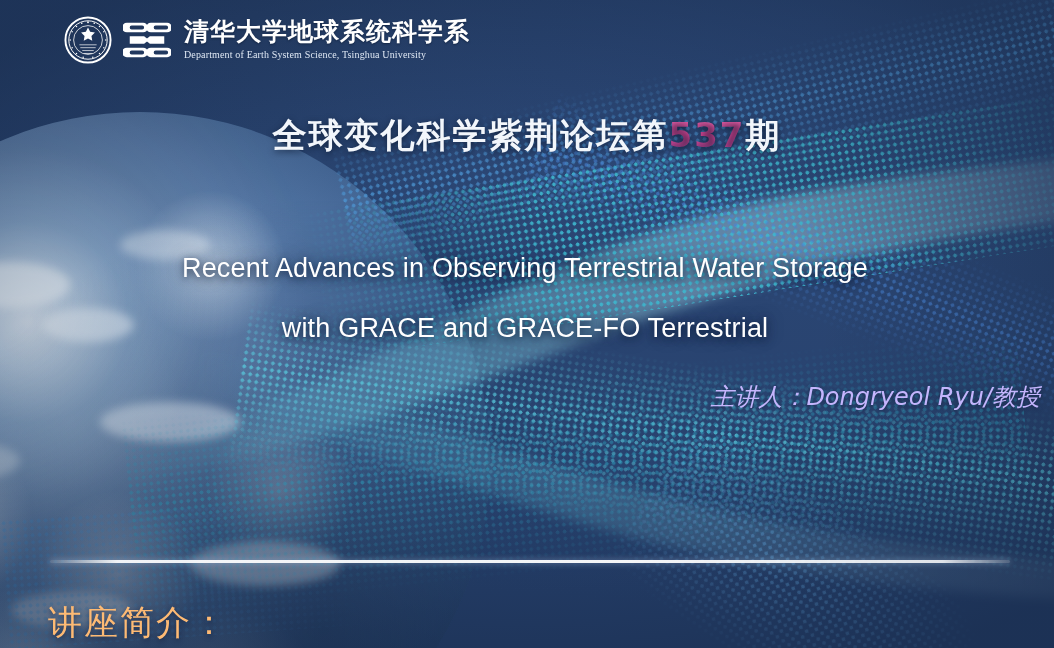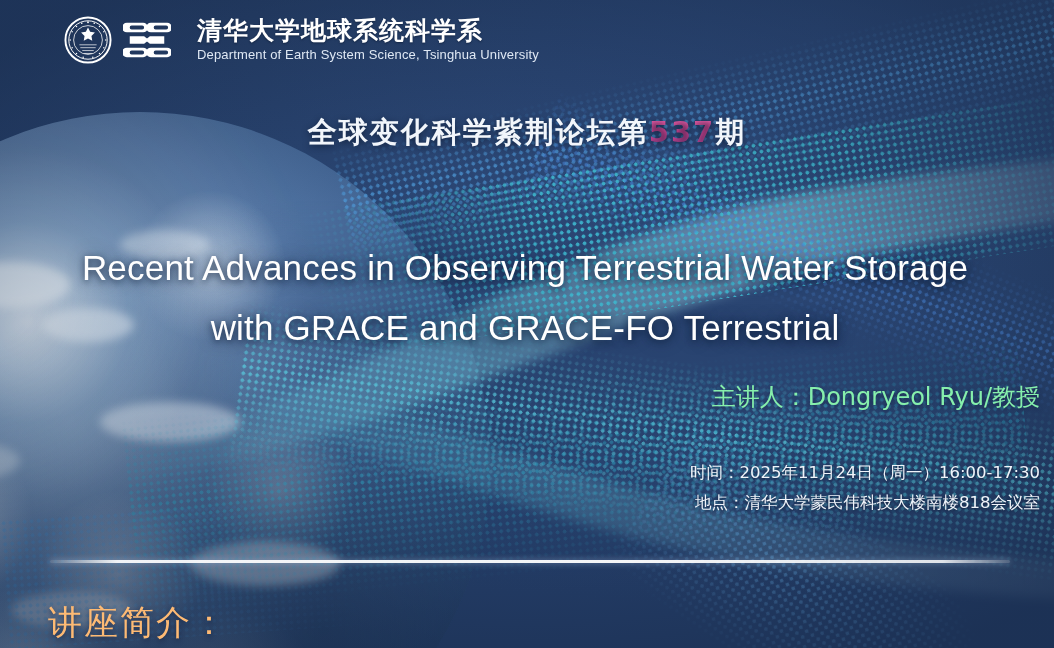--- a/index.html
+++ b/index.html
@@ -59,63 +59,64 @@
   
   .ribbon{position:absolute;opacity:.55;filter:blur(6px);}
 
   
   .content{position:absolute;inset:0;}
 
   
   .logo-row{position:absolute;left:64px;top:16px;display:flex;align-items:center;gap:11px;}
   .seal{width:48px;height:48px;flex:0 0 auto;}
   .dess-mark{width:48px;height:48px;flex:0 0 auto;}
-  .logo-text{display:flex;flex-direction:column;justify-content:center;margin-left:15px;}
+  .logo-text{display:flex;flex-direction:column;justify-content:center;margin-left:2px;}
   .logo-cn{
     font-family:"DejaVu Sans","Liberation Sans",sans-serif;
     font-size:25px;line-height:1.05;color:#ffffff;letter-spacing:1px;font-weight:700;
     text-shadow:0 1px 2px rgba(10,22,44,.55);
   }
   .logo-en{
-    font-family:Liberation Sans, sans-serif;
-    font-size:13px;line-height:1.2;color:#dfe8f4;letter-spacing:.15px;margin-top:3px;
+    font-family:Liberation Serif, serif;
+    font-size:10px;line-height:1.2;color:#dfe8f4;letter-spacing:.15px;margin-top:3px;
   }
 
   
   .headline{
     position:absolute;left:0;right:0;top:113px;text-align:center;
     font-family:"DejaVu Sans","Liberation Sans",sans-serif;
-    font-size:29px;font-weight:700;letter-spacing:2px;color:#f2f6fb;
+    font-size:34px;font-weight:700;letter-spacing:2px;color:#f2f6fb;
     text-shadow:0 2px 6px rgba(8,18,38,.65);
     white-space:nowrap;
   }
   .headline .issue{
     background:linear-gradient(180deg,#f06ab0 0%,#e2479a 48%,#b8489b 100%);
     -webkit-background-clip:text;background-clip:text;color:transparent;
     -webkit-text-fill-color:transparent;
     font-weight:700;
   }
 
   
   .maintitle{
     position:absolute;left:0;right:4px;top:238px;text-align:center;color:#ffffff;
     font-family:"Liberation Sans","DejaVu Sans",sans-serif;
-    font-size:35px;line-height:60px;font-weight:400;letter-spacing:.2px;
+    font-size:27px;line-height:60px;font-weight:400;letter-spacing:.2px;
     text-shadow:0 2px 7px rgba(10,24,48,.75),0 0 18px rgba(16,32,62,.45);
     white-space:nowrap;
   }
   .maintitle .l2{display:block;}
 
   
   .speaker{
     position:absolute;right:14px;top:380px;text-align:right;
     font-family:"DejaVu Sans","Liberation Sans",sans-serif;
-    font-size:24px;line-height:34px;color:#86efac;font-weight:400;
+    font-size:24px;line-height:34px;color:#c4b5fd;font-weight:400;
     text-shadow:0 1px 4px rgba(18,22,52,.55);
     white-space:nowrap;
+    font-style:italic;
   }
   .speaker .ln2{display:block;}
 
   
   .meta{
     position:absolute;right:14px;top:458px;text-align:right;
     font-family:"DejaVu Sans","Liberation Sans",sans-serif;
     font-size:16.5px;line-height:30px;color:#f0f4fa;
     text-shadow:0 1px 3px rgba(10,22,44,.7);
     white-space:nowrap;
@@ -278,23 +279,19 @@
 
     <div class="maintitle">
       <span>Recent Advances in Observing Terrestrial Water Storage</span>
       <span class="l2">with GRACE and GRACE-FO Terrestrial</span>
     </div>
 
     <div class="speaker">
       <span>主讲人：Dongryeol Ryu/教授</span>
     </div>
 
-    <div class="meta">
-      <span class="ln">时间：2025年11月24日（周一）16:00-17:30</span>
-      <span class="ln">地点：清华大学蒙民伟科技大楼南楼818会议室</span>
-    </div>
 
     <div class="divider"></div>
 
     <div class="section-label">讲座简介：</div>
 
   </div>
 </div>
 
 </body></html>

